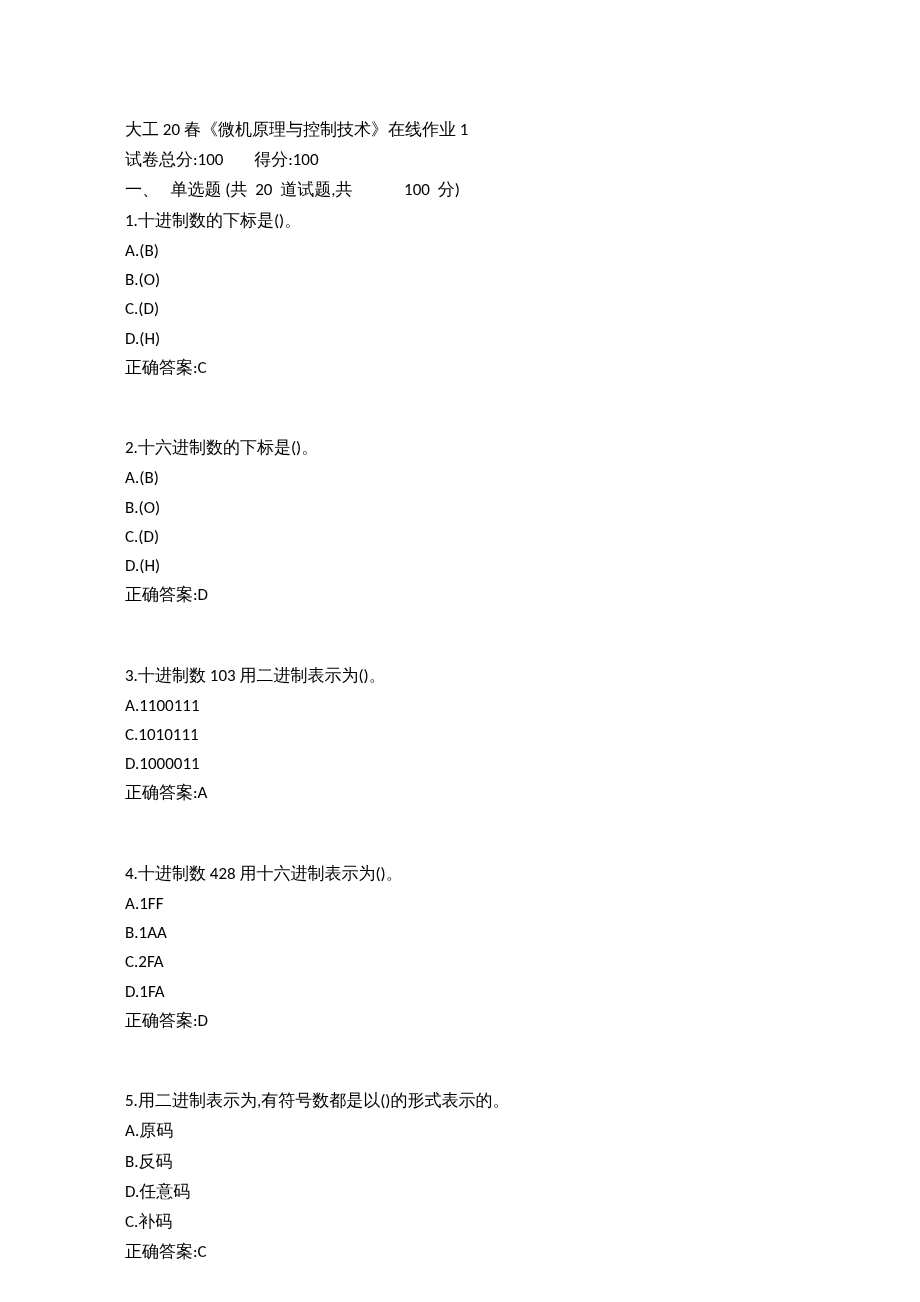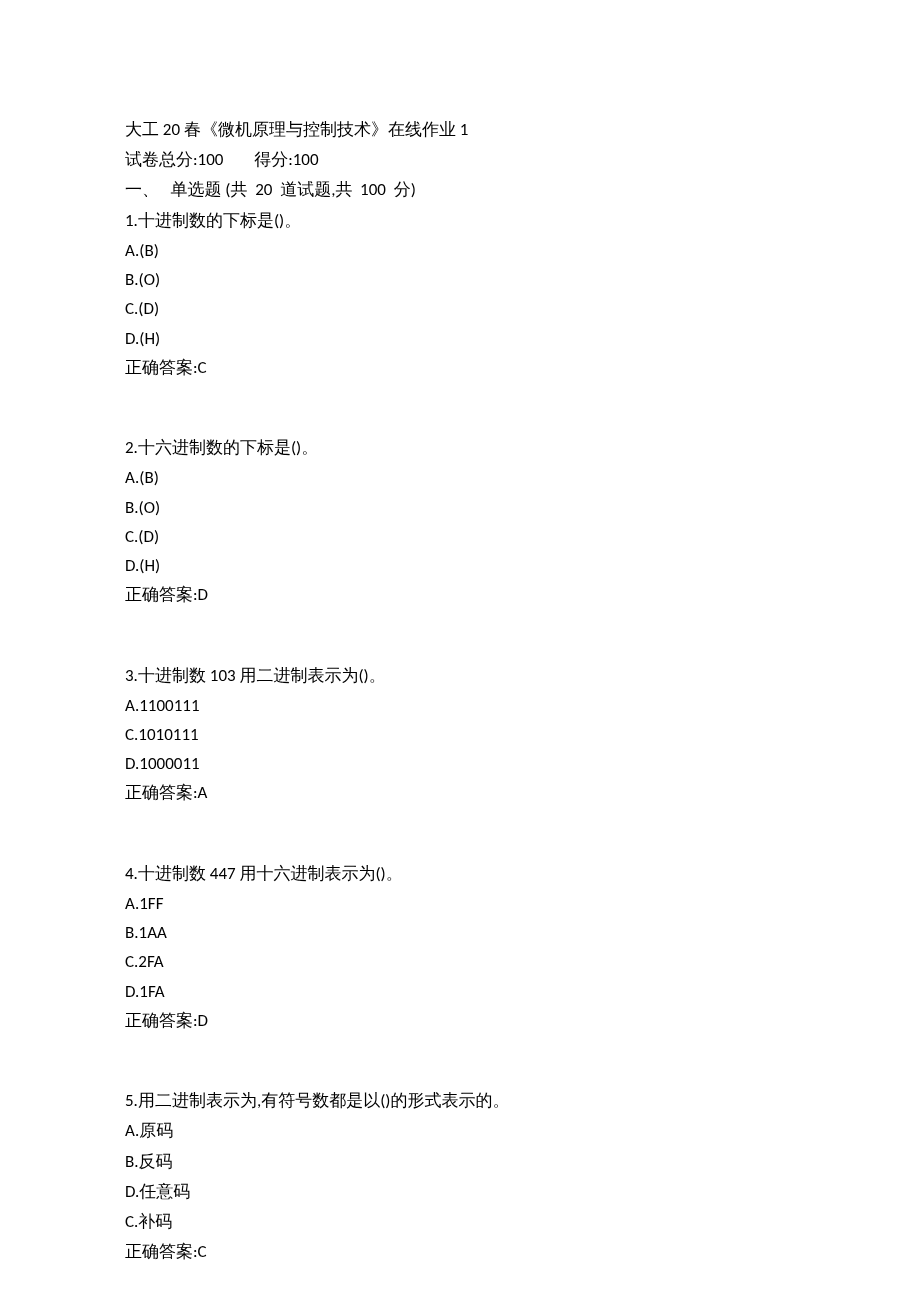--- a/index.html
+++ b/index.html
@@ -37,21 +37,21 @@
 
   <div class="line mixed">
     <span class="cn">大工</span><span> 20 </span><span class="cn">春《微机原理与控制技术》在线作业</span><span> 1</span>
   </div>
 
   <div class="line mixed">
     <span class="cn">试卷总分</span><span>:100</span><span style="white-space:pre;">        </span><span class="cn">得分</span><span>:100</span>
   </div>
 
   <div class="line mixed">
-    <span class="cn">一、</span><span style="white-space:pre;">   </span><span class="cn">单选题</span><span> (</span><span class="cn">共</span><span style="white-space:pre;">  20  </span><span class="cn">道试题</span><span>,</span><span class="cn">共</span><span style="white-space:pre;">  100  </span><span class="cn">分</span><span>)</span>
+    <span class="cn">一、</span><span style="white-space:pre;">   </span><span class="cn">单选题</span><span> (</span><span class="cn">共</span><span style="white-space:pre;">  20  </span><span class="cn">道试题</span><span>,</span><span class="cn">共</span><span style="white-space:pre;margin-left:44px;">  100  </span><span class="cn">分</span><span>)</span>
   </div>
 
   <div class="question-block">
     <div class="line mixed">
       <span>1.</span><span class="cn">十进制数的下标是</span><span>()。</span>
     </div>
     <div class="line mixed">A.(B)</div>
     <div class="line mixed">B.(O)</div>
     <div class="line mixed">C.(D)</div>
     <div class="line mixed">D.(H)</div>
@@ -80,21 +80,21 @@
     <div class="line mixed">A.1100111</div>
     <div class="line mixed">C.1010111</div>
     <div class="line mixed">D.1000011</div>
     <div class="line mixed">
       <span class="cn">正确答案</span><span>:A</span>
     </div>
   </div>
 
   <div class="question-block">
     <div class="line mixed">
-      <span>4.</span><span class="cn">十进制数</span><span> 447 </span><span class="cn">用十六进制表示为</span><span>()。</span>
+      <span>4.</span><span class="cn">十进制数</span><span> 428 </span><span class="cn">用十六进制表示为</span><span>()。</span>
     </div>
     <div class="line mixed">A.1FF</div>
     <div class="line mixed">B.1AA</div>
     <div class="line mixed">C.2FA</div>
     <div class="line mixed">D.1FA</div>
     <div class="line mixed">
       <span class="cn">正确答案</span><span>:D</span>
     </div>
   </div>
 

